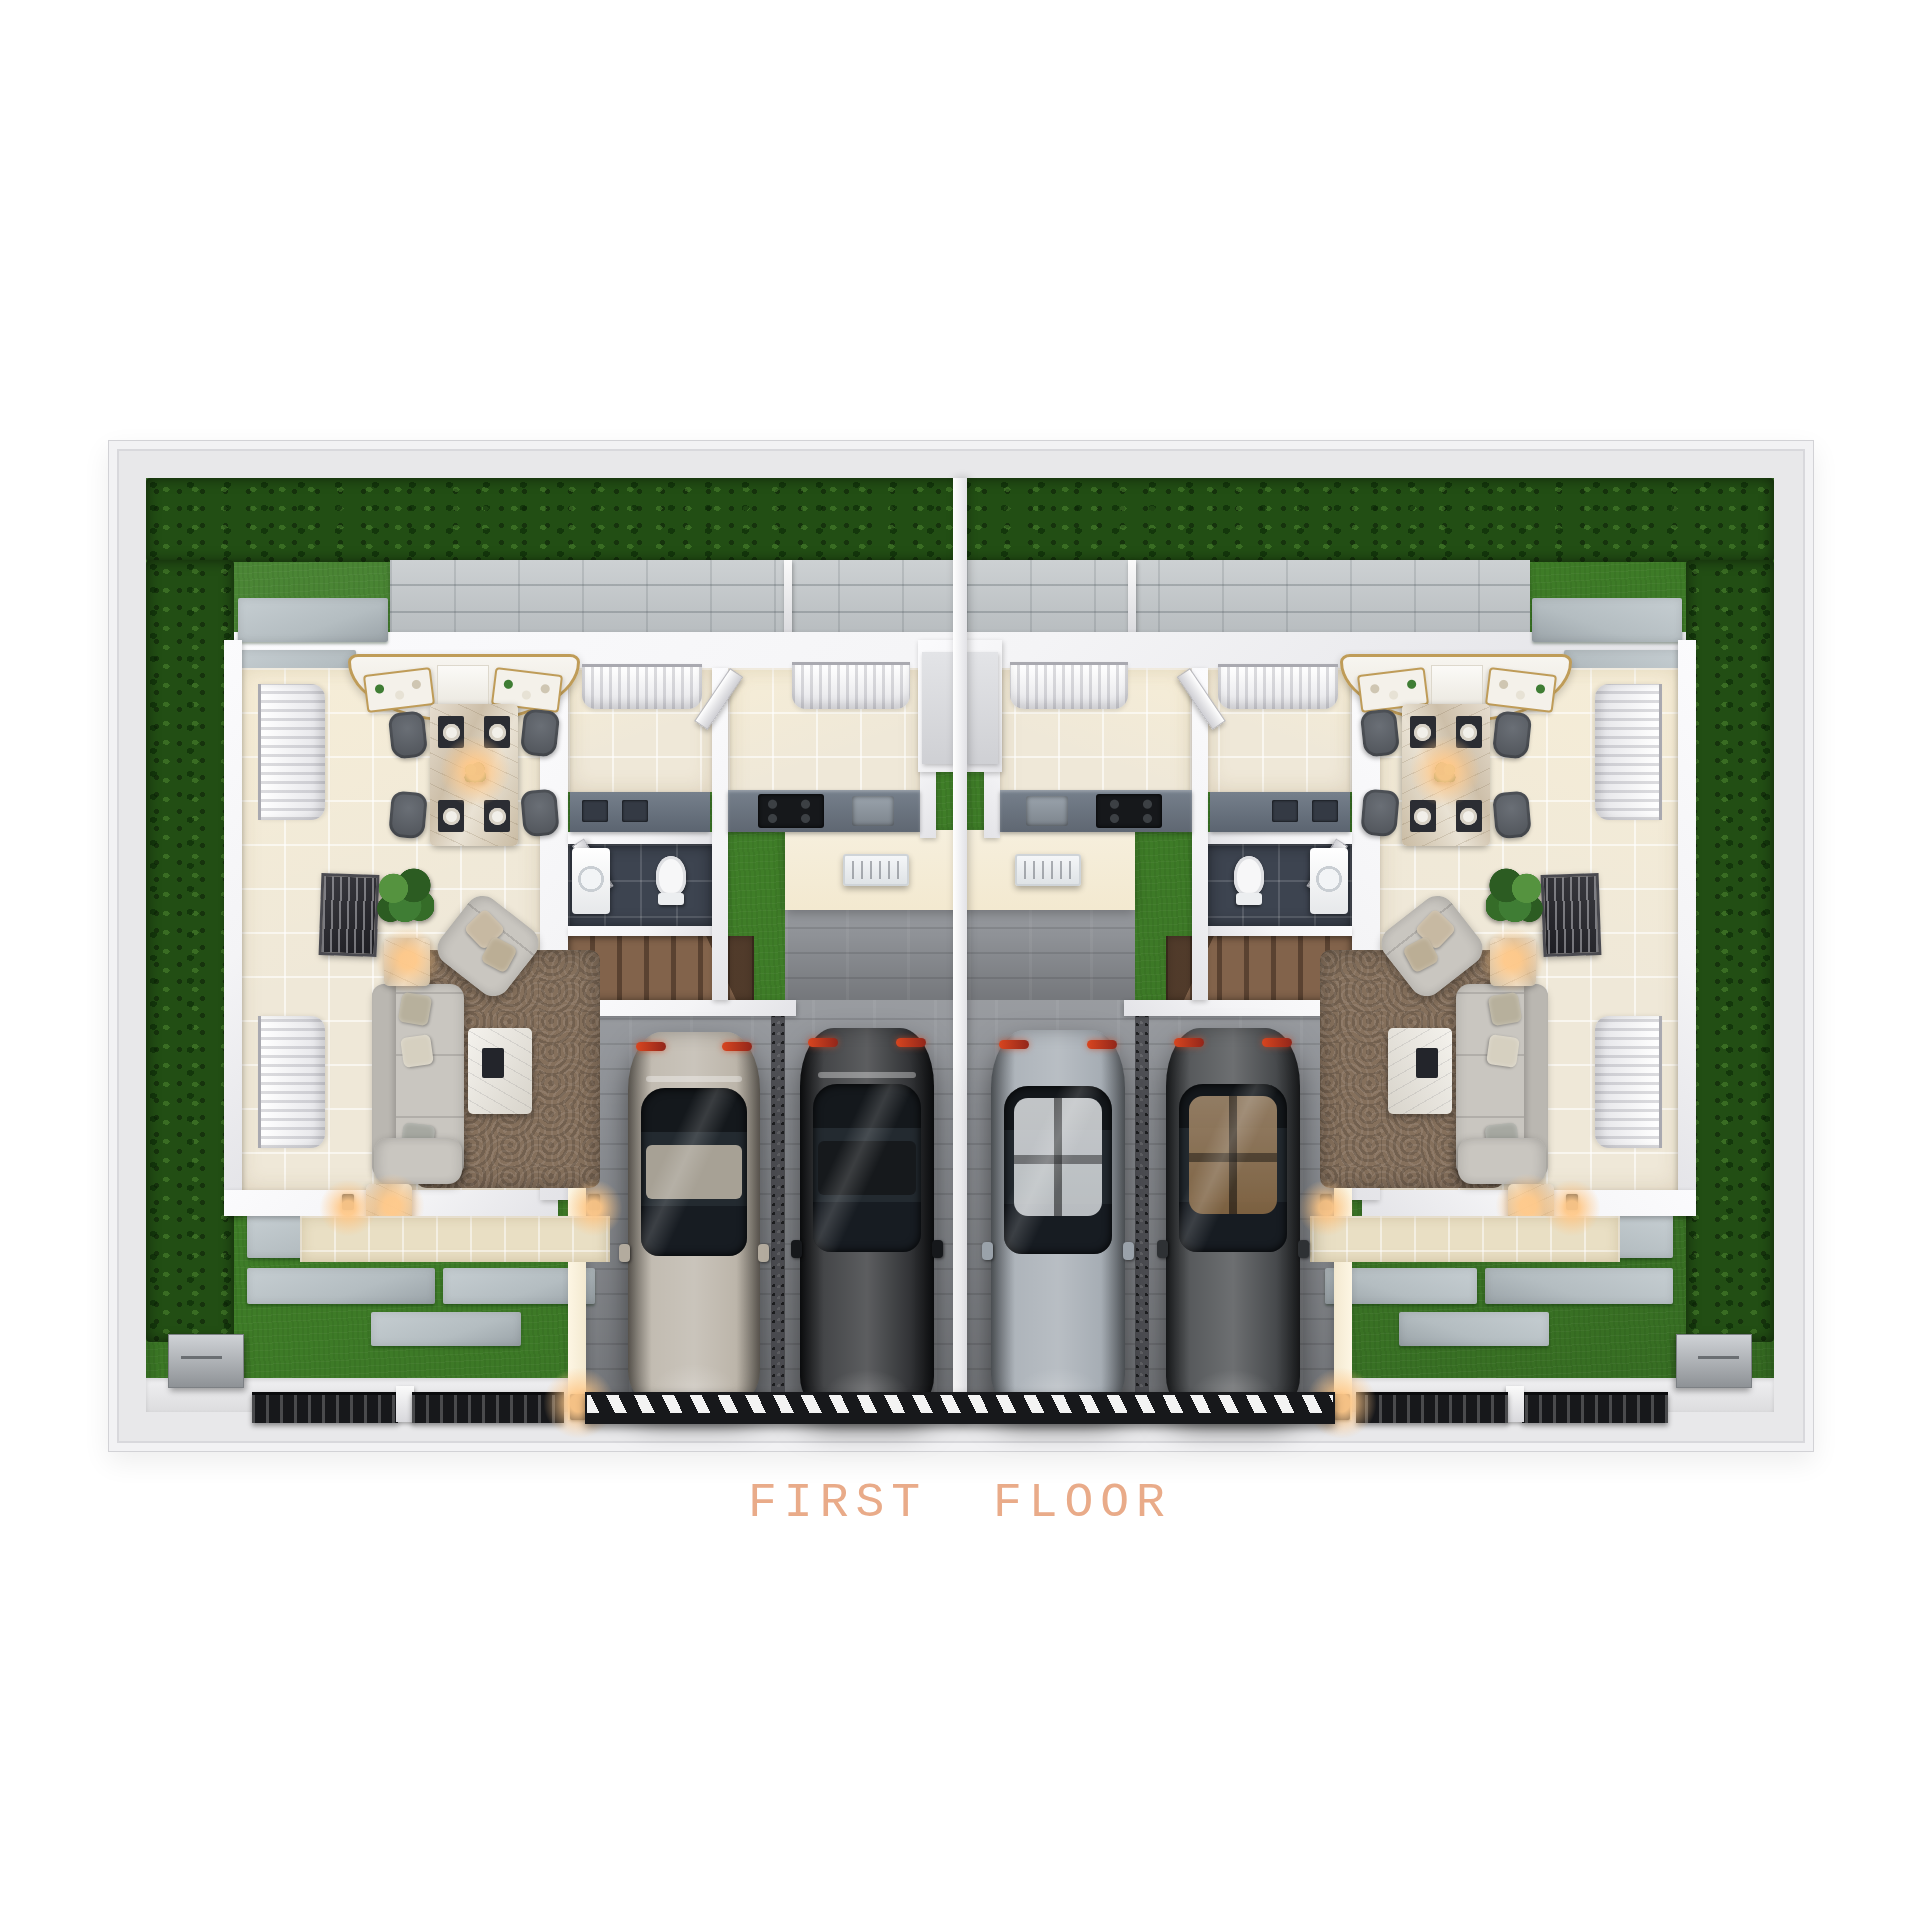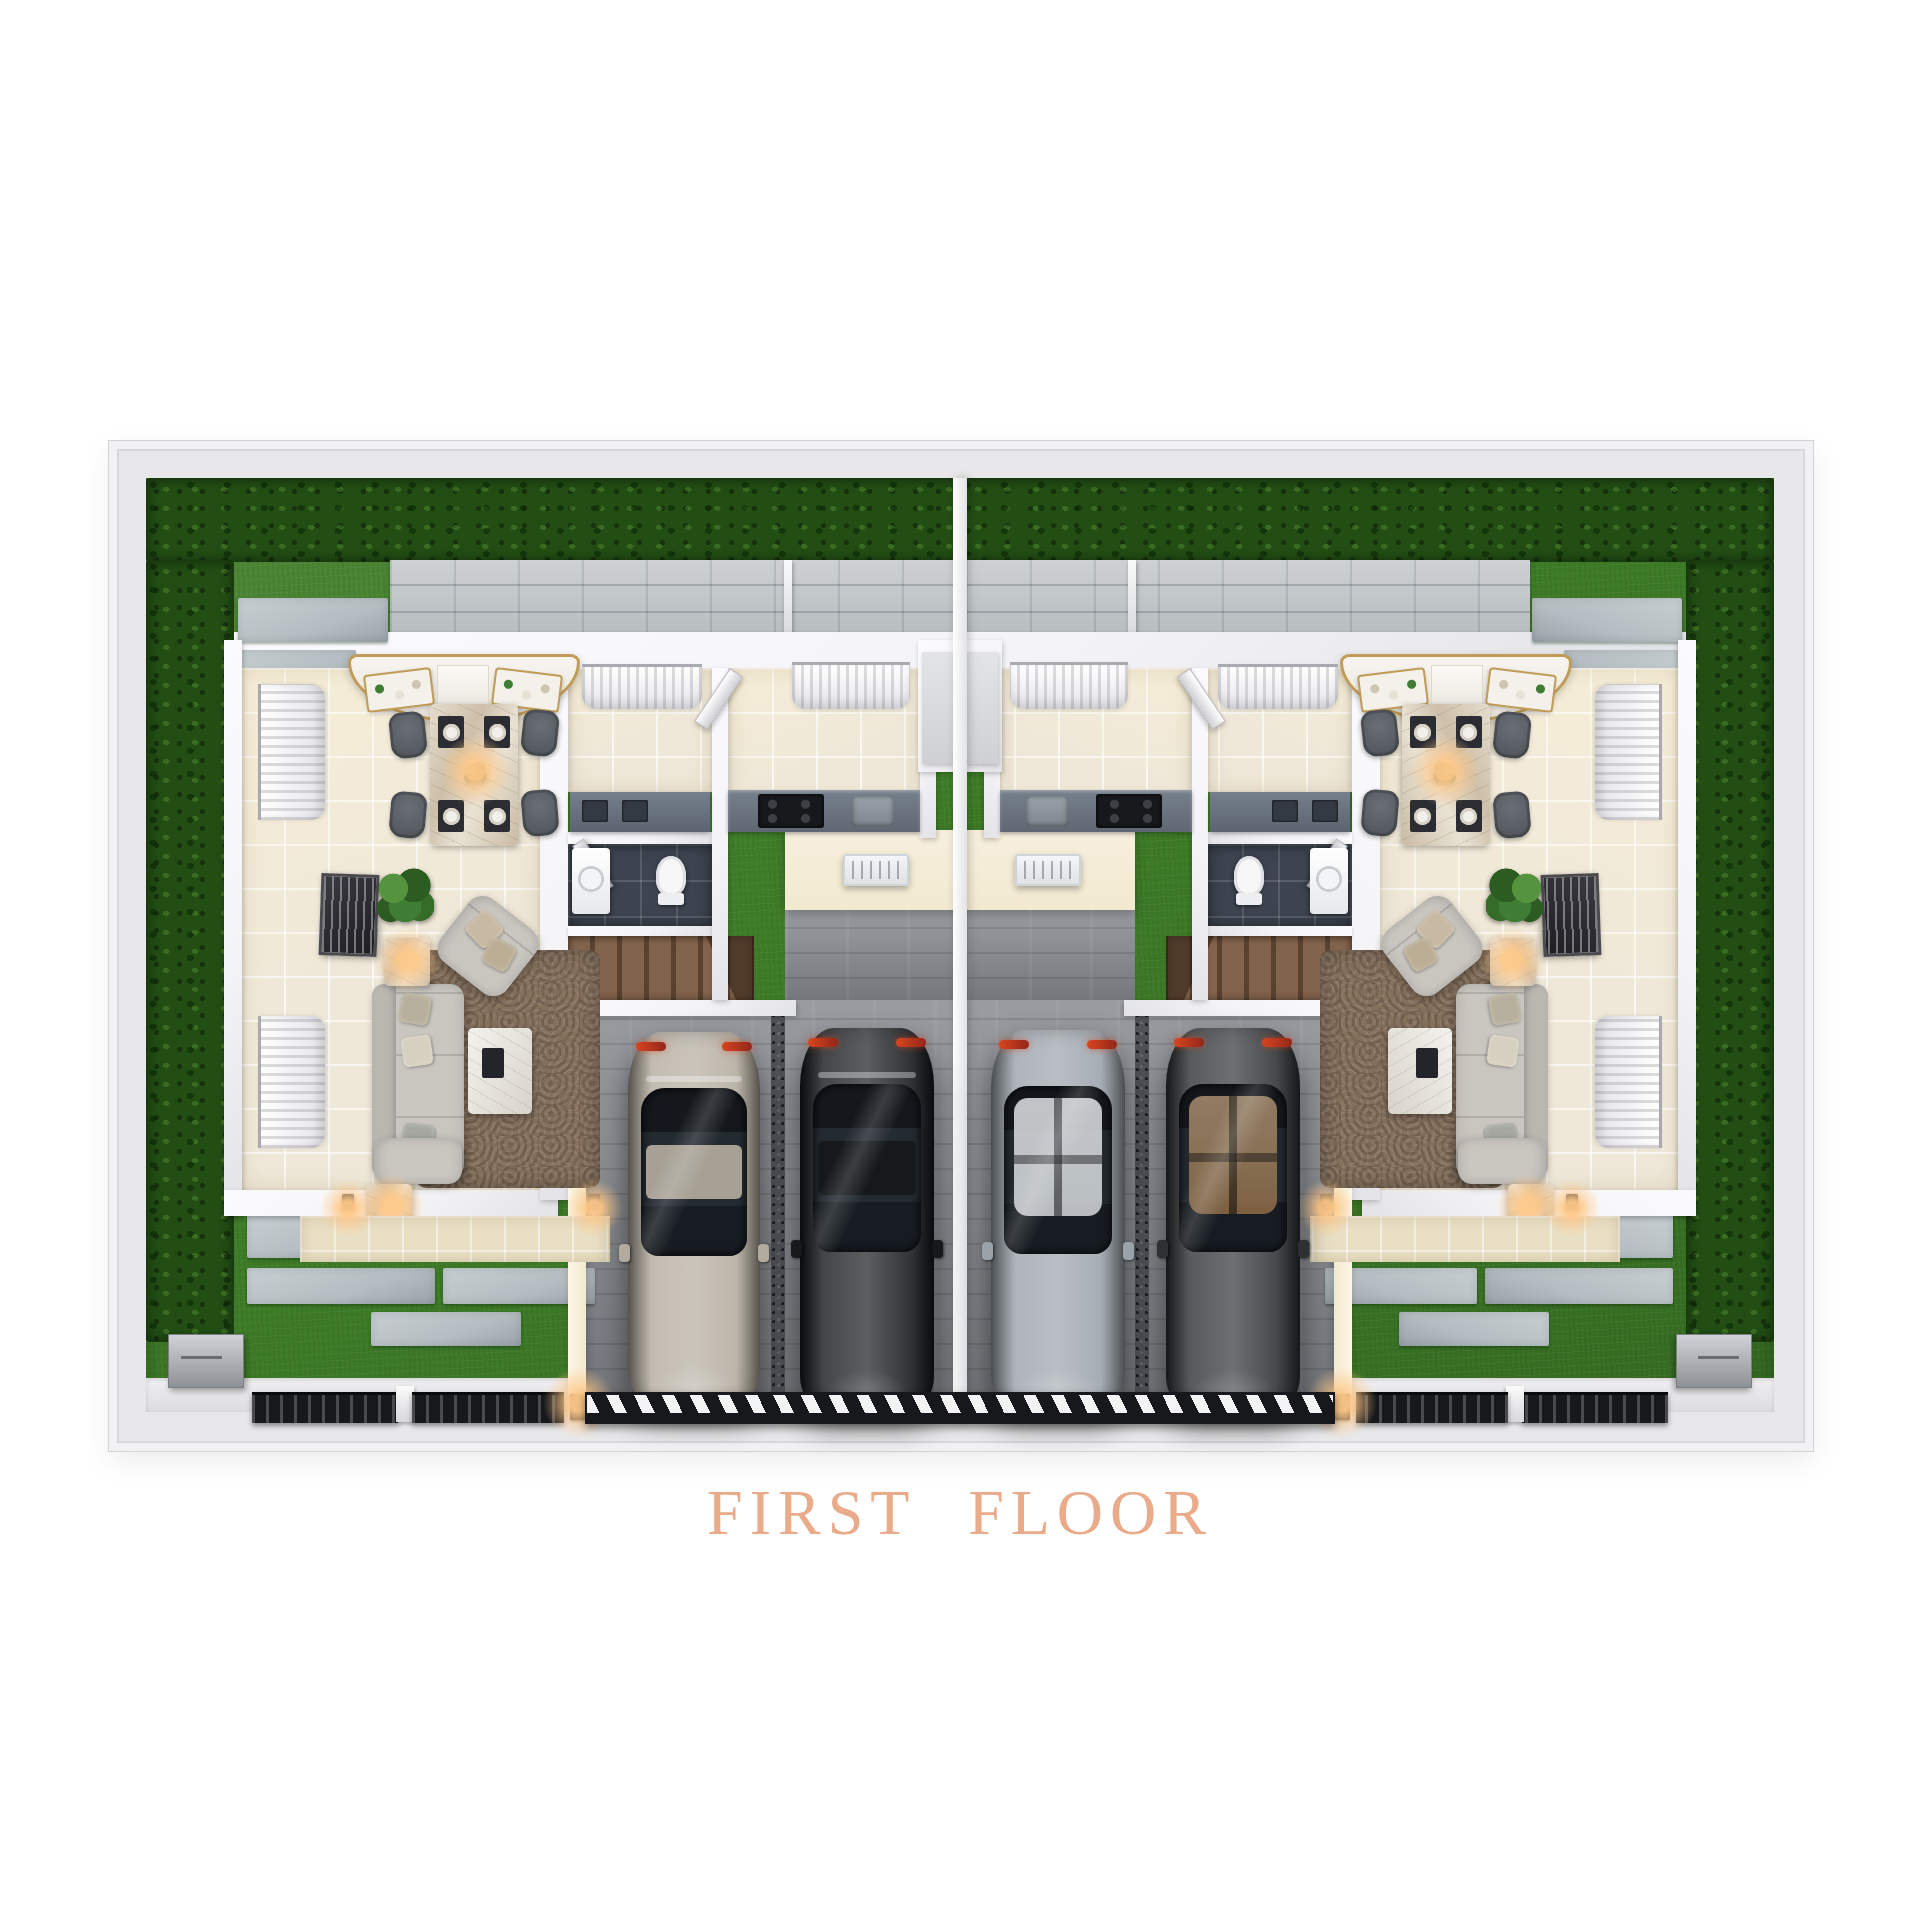--- a/index.html
+++ b/index.html
@@ -181,21 +181,21 @@
       var(--int,#cfd3d6);}
   .car .tail{position:absolute;top:10px;width:30px;height:9px;border-radius:6px;
     background:linear-gradient(90deg,#d8451f,#92261a);box-shadow:0 0 6px rgba(220,70,30,.6);}
   .car .mirr{position:absolute;top:212px;width:11px;height:18px;border-radius:4px;background:var(--car,#888);
     box-shadow:1px 1px 3px rgba(0,0,0,.5);}
   .car .spoiler{position:absolute;left:18px;right:18px;top:44px;height:6px;border-radius:4px;background:rgba(255,255,255,.35);}
   .car .nose{position:absolute;left:16px;right:16px;bottom:10px;height:46px;border-radius:40%;
     background:radial-gradient(60% 80% at 50% 90%, rgba(255,255,255,.20), transparent 70%);}
   
   .title{left:0;right:0;top:1476px;text-align:center;color:var(--c-title-text);
-    font-family:Liberation Serif, serif;font-size:64px;letter-spacing:7px;word-spacing:30px;}
+    font-family:Liberation Mono, monospace;font-size:48px;letter-spacing:7px;word-spacing:30px;}
   .side{position:absolute;inset:0;width:1920px;height:1920px;}
   .side.mirror{transform:scaleX(-1);}
 </style>
 </head>
 <body>
 
 <div id="canvas">
 
   <div class="a frame"></div>
   <div class="a yard"></div>

